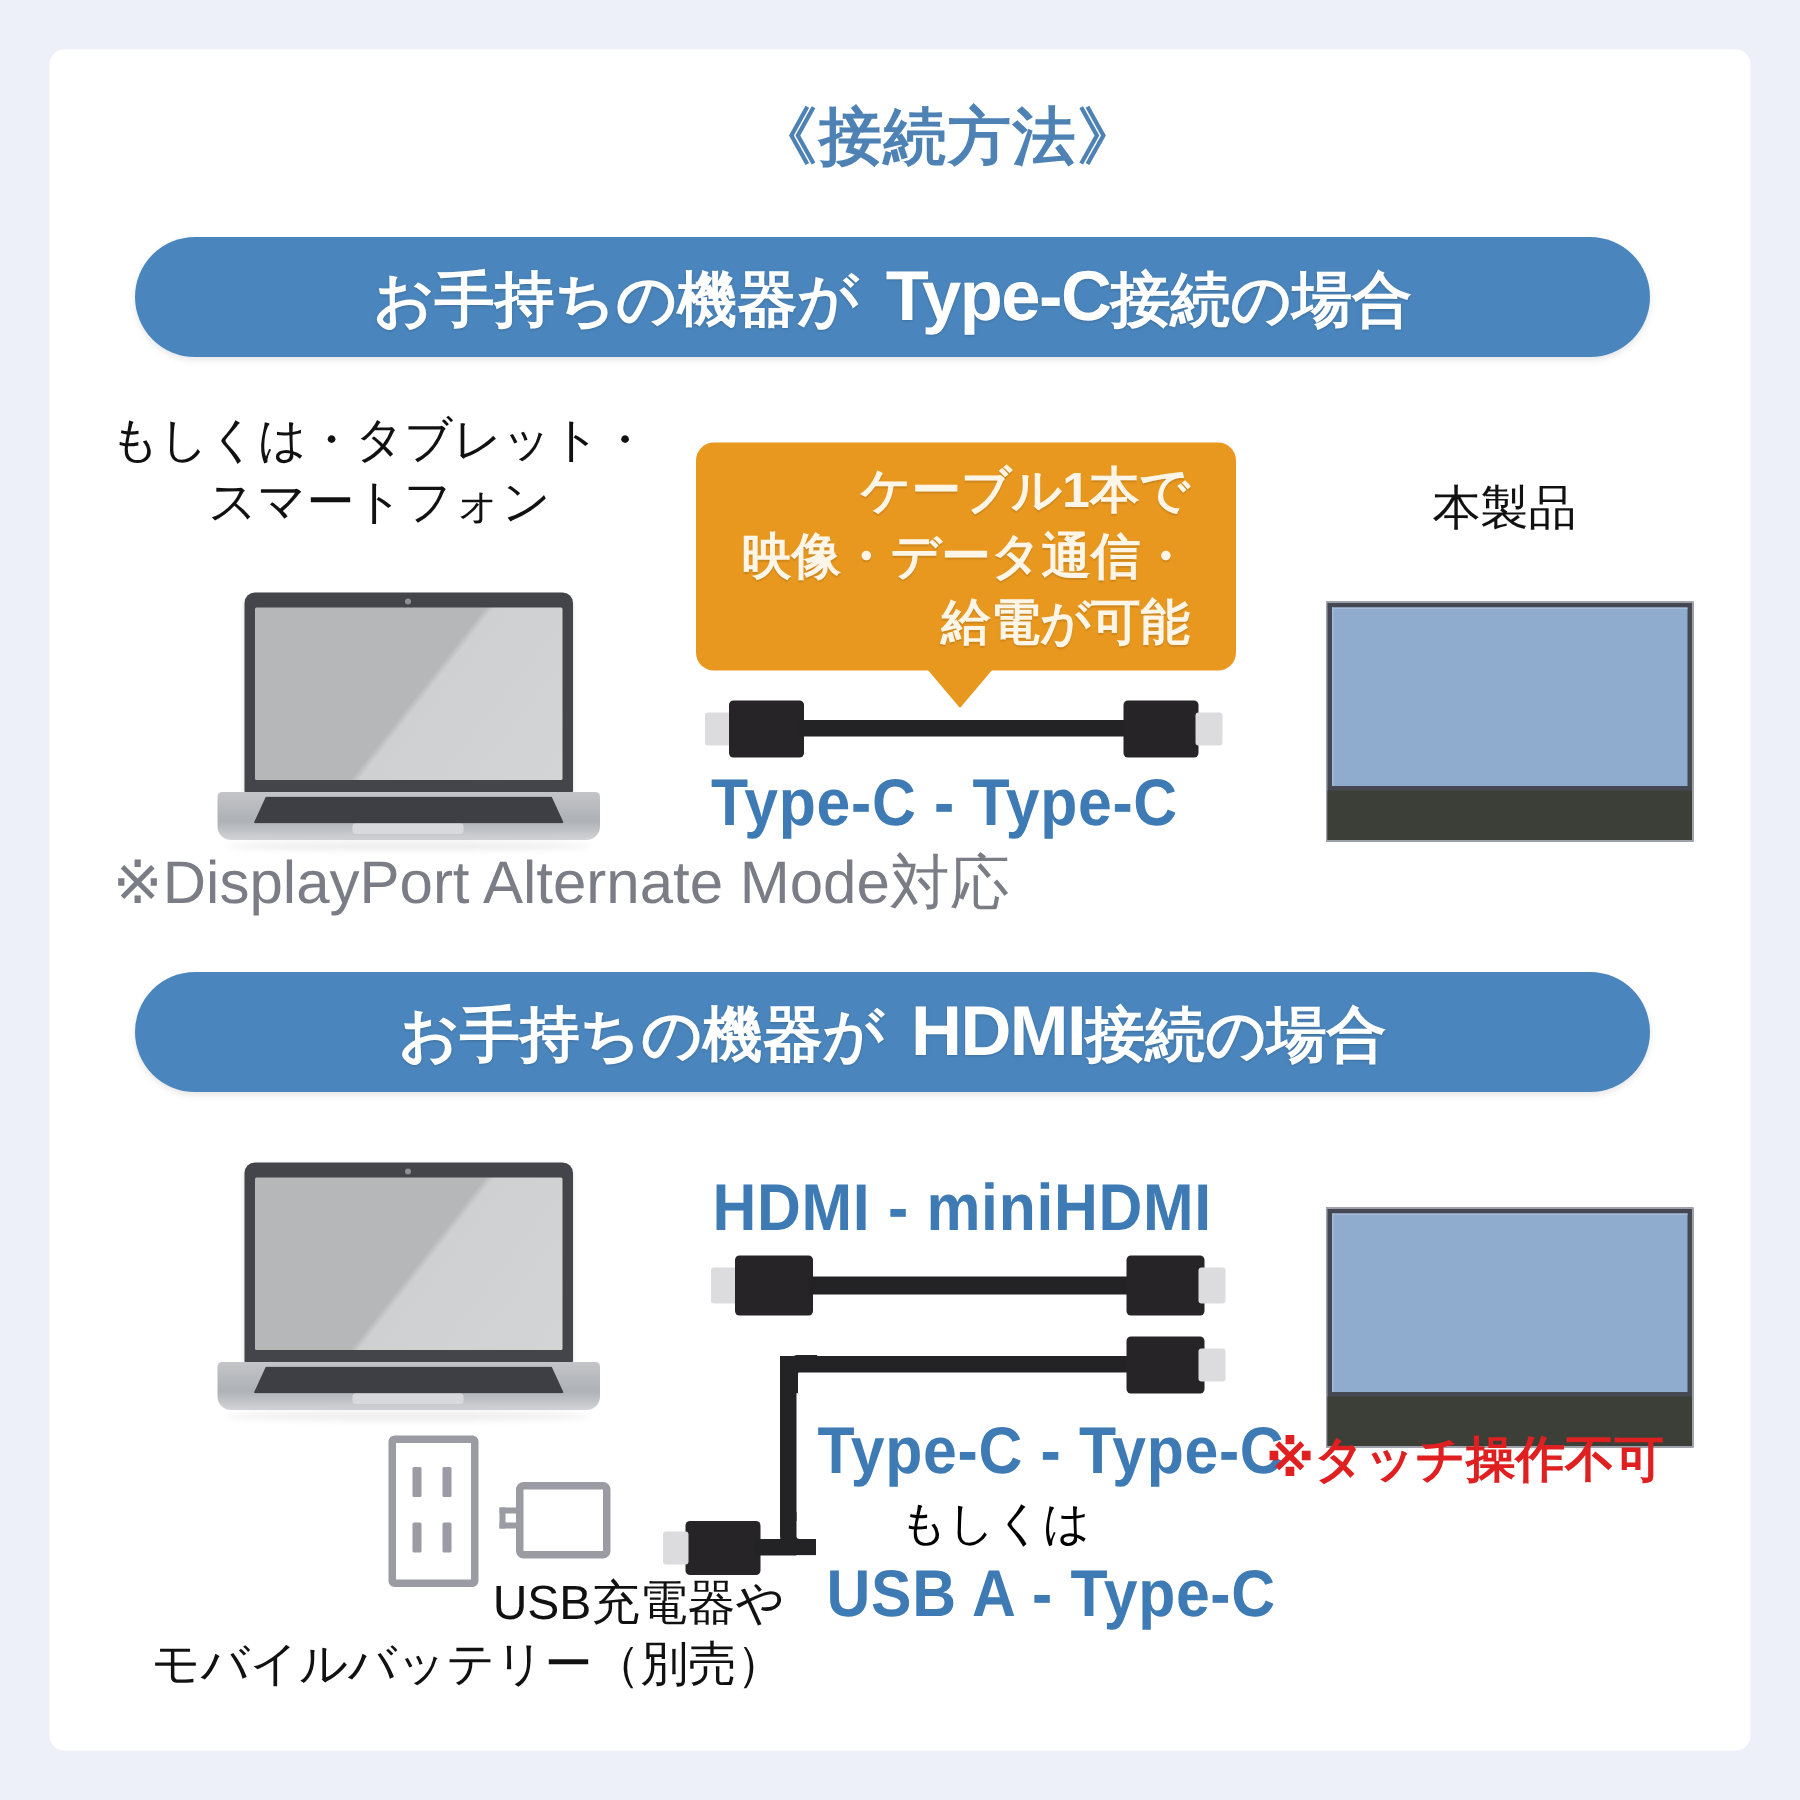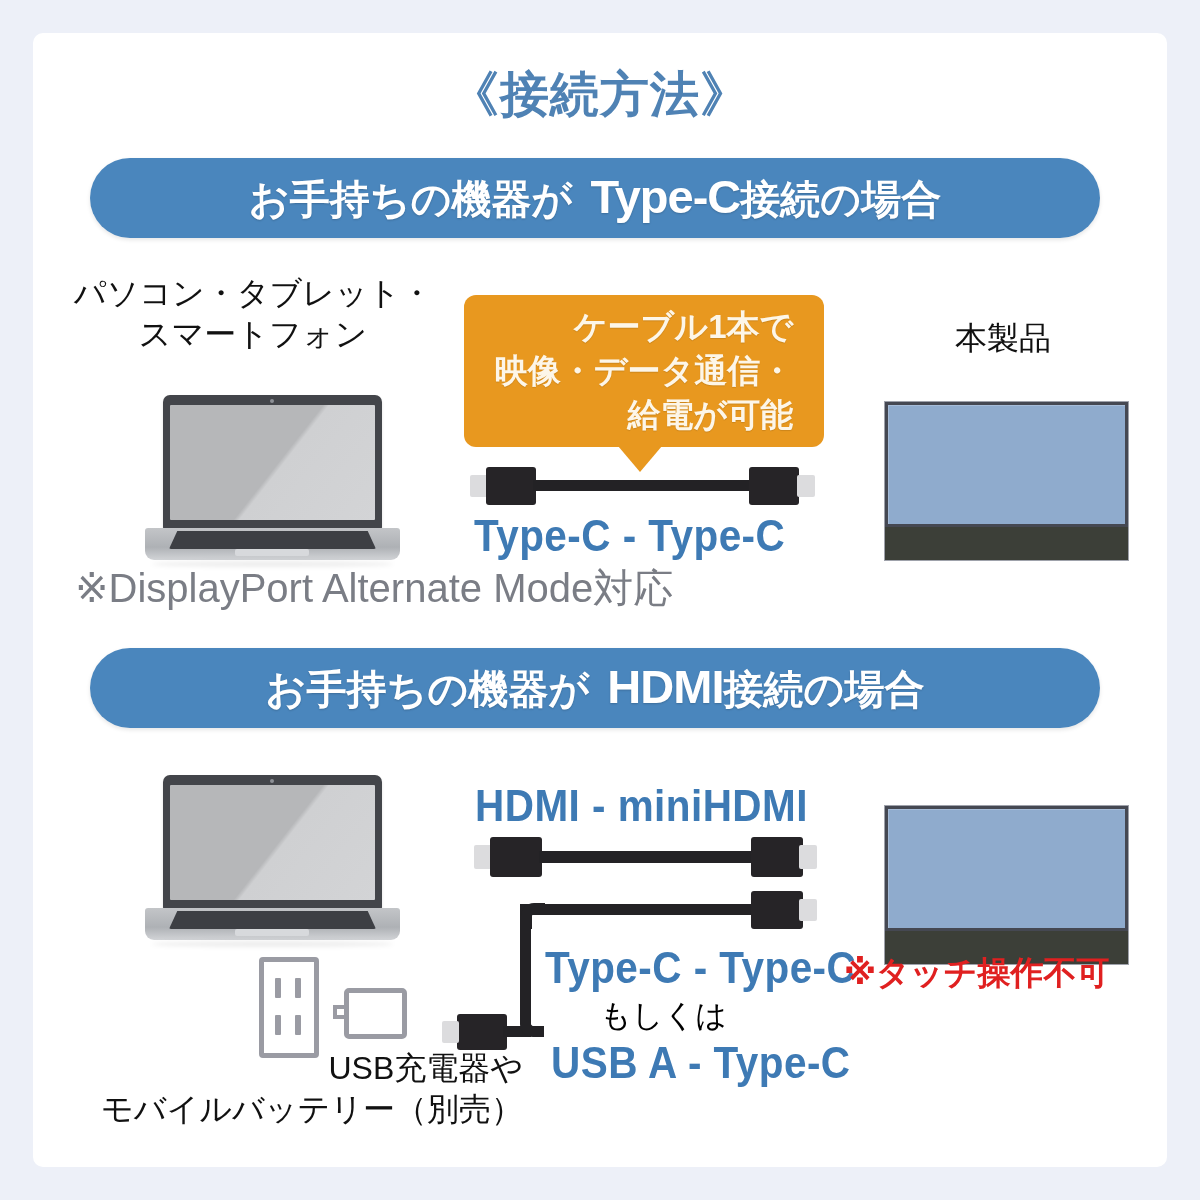--- a/index.html
+++ b/index.html
@@ -23,26 +23,27 @@
     border-radius: 10px;
   }
 
   
   .page-title {
     position: absolute;
     left: 0;
     top: 37px;
     width: 1134px;
     text-align: center;
-    font-size: 49px;
+    font-size: 42px;
     font-weight: bold;
     color: #4f82b4;
     letter-spacing: 1px;
     line-height: 1;
     white-space: nowrap;
+    padding-left: 32px;
   }
 
   
   .banner {
     position: absolute;
     left: 57px;
     width: 1010px;
     height: 80px;
     background: #4a86bd;
     border-radius: 40px;
@@ -307,21 +308,21 @@
 <body>
 
 <div class="card">
 
   <div class="page-title">《接続方法》</div>
 
   <div class="banner" id="banner-typec">
     <span class="banner-text"><span>お手持ちの機器が</span><span class="emph">Type-C</span><span>接続の場合</span></span>
   </div>
 
-  <div class="dev-label" id="label-devices">パソコン・タブレット・
+  <div class="dev-label" id="label-devices">もしくは・タブレット・
 スマートフォン</div>
   <div class="dev-label" id="label-product">本製品</div>
 
   <div class="laptop" id="laptop-top">
     <div class="lt-lid">
       <div class="lt-cam"></div>
       <div class="lt-screen"></div>
     </div>
     <div class="lt-base"></div>
     <div class="lt-keys"></div>

